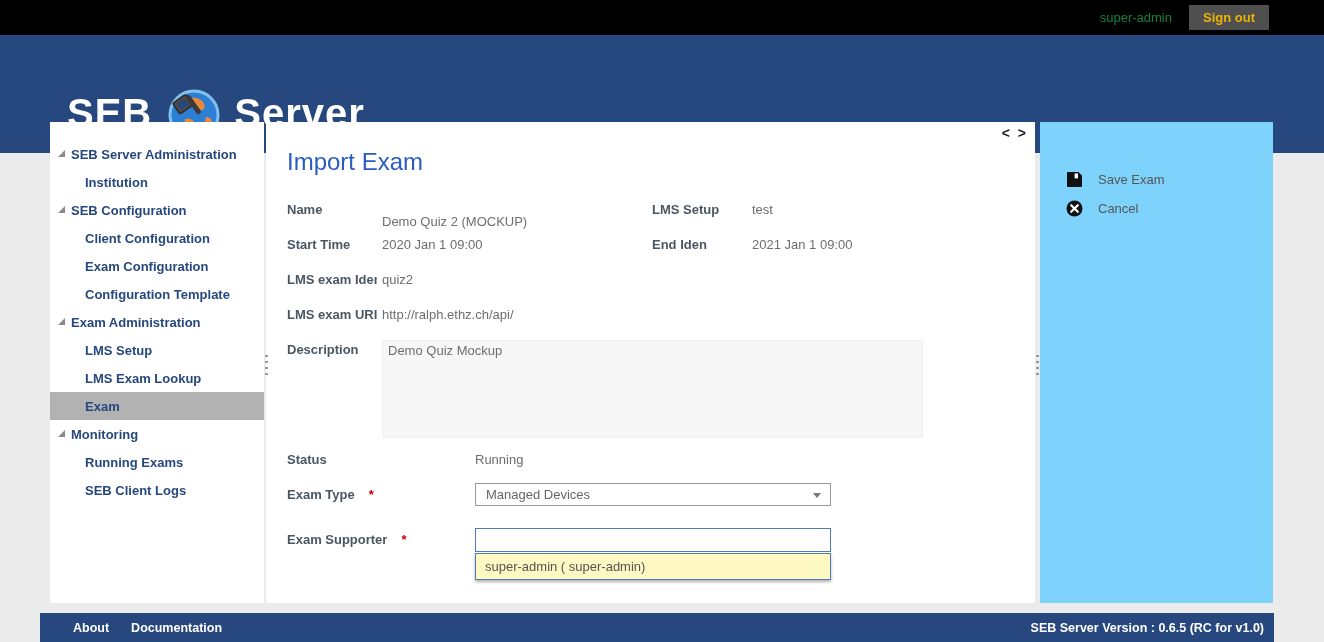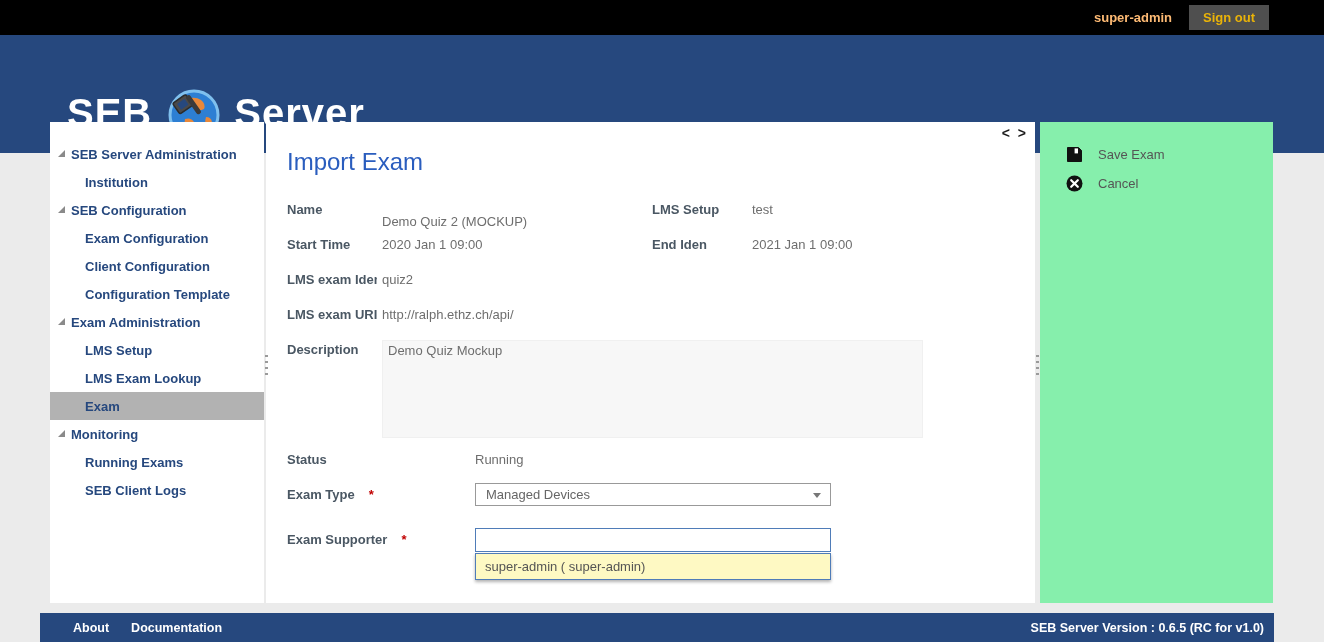--- a/index.html
+++ b/index.html
@@ -10,21 +10,21 @@
     font-family:"Liberation Sans", sans-serif;
   }
 
   
   .topbar {
     position:absolute; left:0; top:0; width:1324px; height:35px;
     background:#000;
     display:flex; align-items:center; justify-content:flex-end;
     gap:17px; padding-right:55px;
   }
-  .topbar .username { color:#fdba74; font-size:13px; font-weight:bold; }
+  .topbar .username { color:#15803d; font-size:13px; font-weight:normal; }
   .signout-btn {
     background:#4f4f4f; color:#eab308; border:none;
     font-family:"Liberation Sans", sans-serif;
     font-size:13px; font-weight:bold;
     padding:5px 14px; cursor:pointer;
   }
 
   
   .banner {
     position:absolute; left:0; top:35px; width:1324px; height:118px;
@@ -43,21 +43,21 @@
   .sidebar {
     position:absolute; left:50px; top:122px; width:214px; height:481px;
     background:#fff; padding-top:18px; overflow:hidden;
   }
   .main {
     position:absolute; left:266px; top:122px; width:769px; height:481px;
     background:#fff; overflow:hidden;
   }
   .action-pane {
     position:absolute; left:1040px; top:122px; width:233px; height:481px;
-    background:#86efac; padding-top:18px;
+    background:#7dd3fc; padding-top:43px;
   }
 
   
   .nav-section, .nav-item {
     height:28px; display:flex; align-items:center;
     color:#26487e; font-size:13px; font-weight:bold;
     cursor:pointer; white-space:nowrap;
   }
   .nav-section { padding-left:8px; }
   .tri {
@@ -178,22 +178,22 @@
   <div class="nav-section">
     <span class="tri"></span>
     <span>SEB Server Administration</span>
   </div>
   <div class="nav-item">Institution</div>
 
   <div class="nav-section">
     <span class="tri"></span>
     <span>SEB Configuration</span>
   </div>
+  <div class="nav-item">Client Configuration</div>
   <div class="nav-item">Exam Configuration</div>
-  <div class="nav-item">Client Configuration</div>
   <div class="nav-item">Configuration Template</div>
 
   <div class="nav-section">
     <span class="tri"></span>
     <span>Exam Administration</span>
   </div>
   <div class="nav-item">LMS Setup</div>
   <div class="nav-item">LMS Exam Lookup</div>
   <div class="nav-item selected">Exam</div>
 

